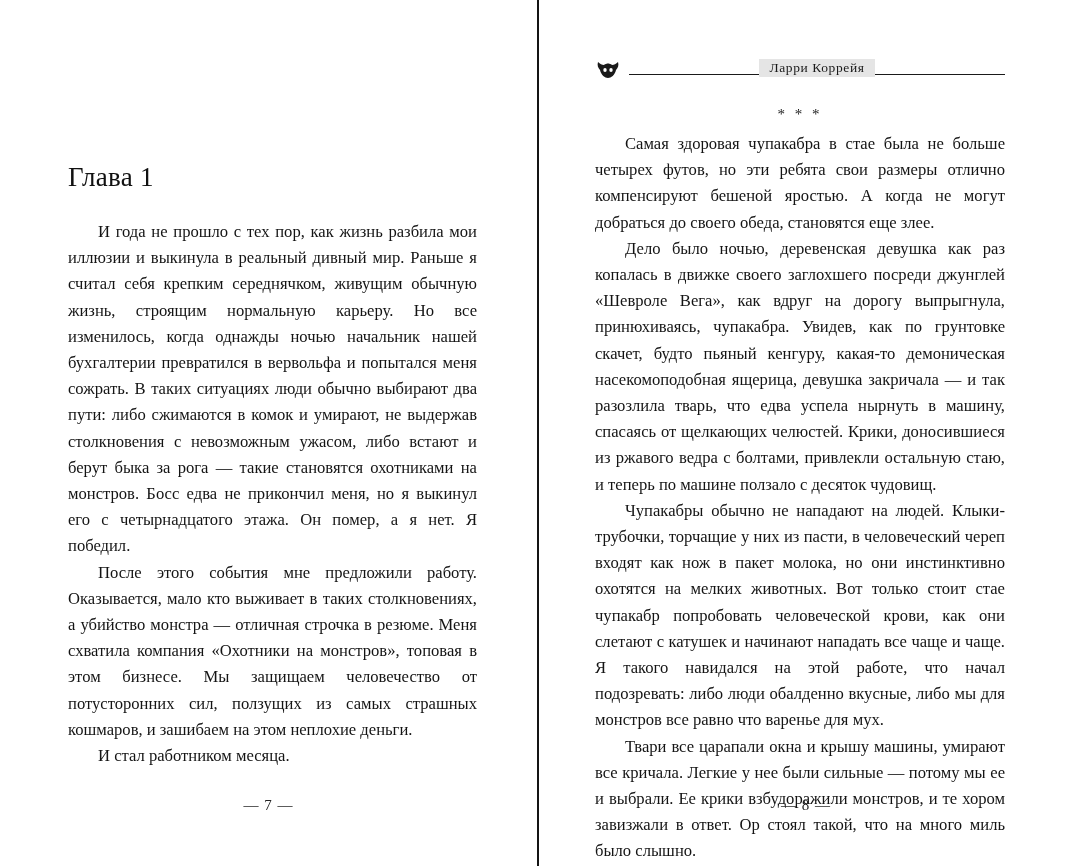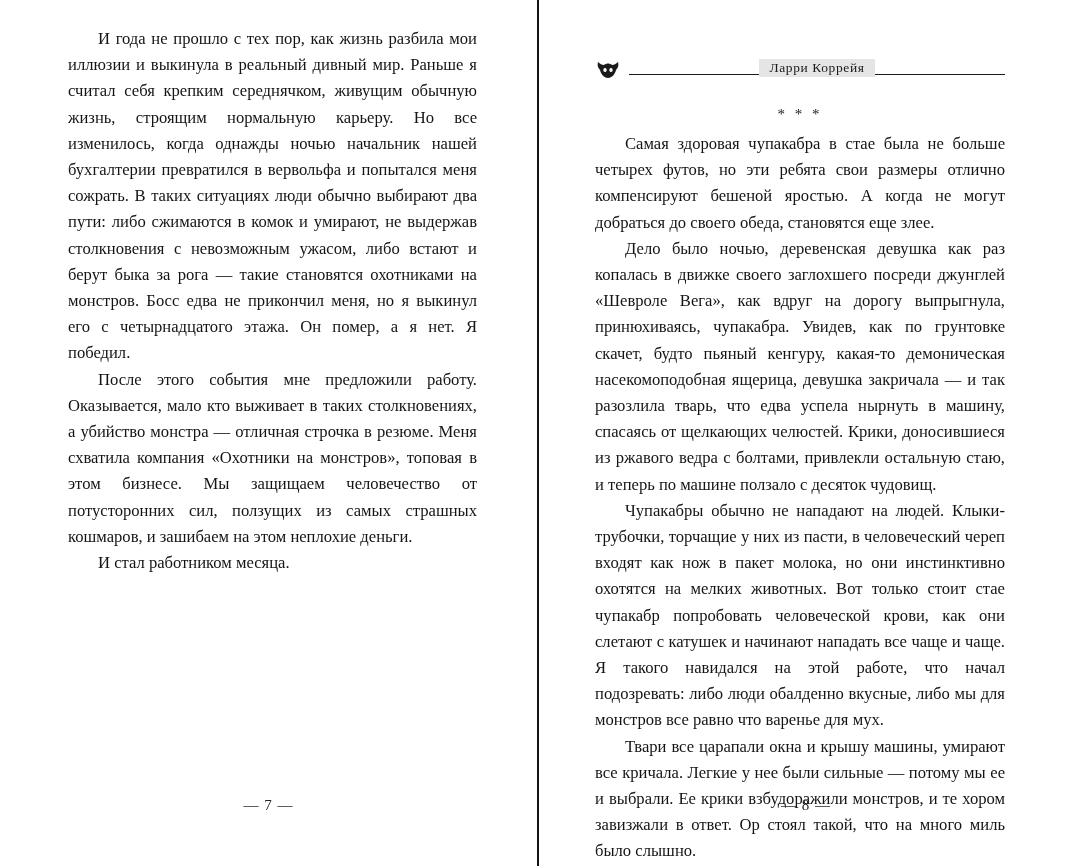--- a/index.html
+++ b/index.html
@@ -128,20 +128,21 @@
   .right-body {
     margin-top: 4px;
   }
 </style>
 </head>
 <body>
 
 <div class="spread">
 
   <div class="page page-left">
+    <h1 class="chapter-title">Глава 1</h1>
     <div class="body-text left-body">
       <p>И года не прошло с тех пор, как жизнь разбила мои иллюзии и выкинула в реальный дивный мир. Раньше я считал себя крепким середнячком, живущим обычную жизнь, строящим нормальную карьеру. Но все изменилось, когда однажды ночью начальник нашей бухгалтерии превратился в вервольфа и попытался меня сожрать. В таких ситуациях люди обычно выбирают два пути: либо сжимаются в комок и умирают, не выдержав столкновения с невозможным ужасом, либо встают и берут быка за рога — такие становятся охотниками на монстров. Босс едва не прикончил меня, но я выкинул его с четырнадцатого этажа. Он помер, а я нет. Я победил.</p>
       <p>После этого события мне предложили работу. Оказывается, мало кто выживает в таких столкновениях, а убийство монстра — отличная строчка в резюме. Меня схватила компания «Охотники на монстров», топовая в этом бизнесе. Мы защищаем человечество от потусторонних сил, ползущих из самых страшных кошмаров, и зашибаем на этом неплохие деньги.</p>
       <p>И стал работником месяца.</p>
     </div>
     <div class="folio">— 7 —</div>
   </div>
 
   <div class="gutter"></div>
 

